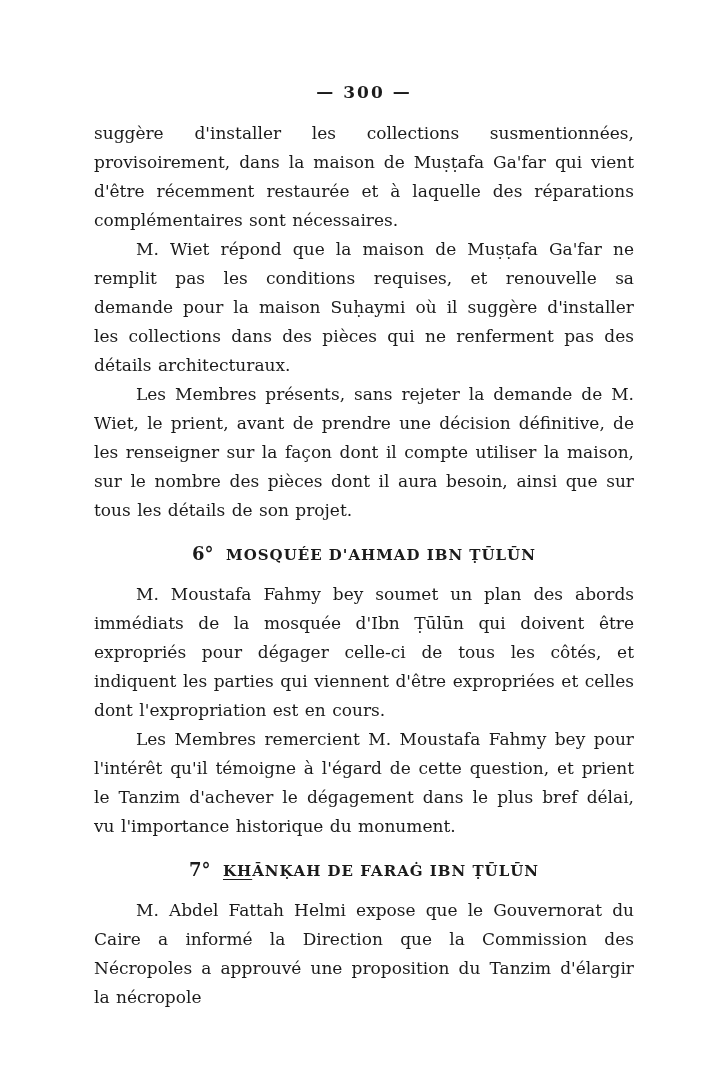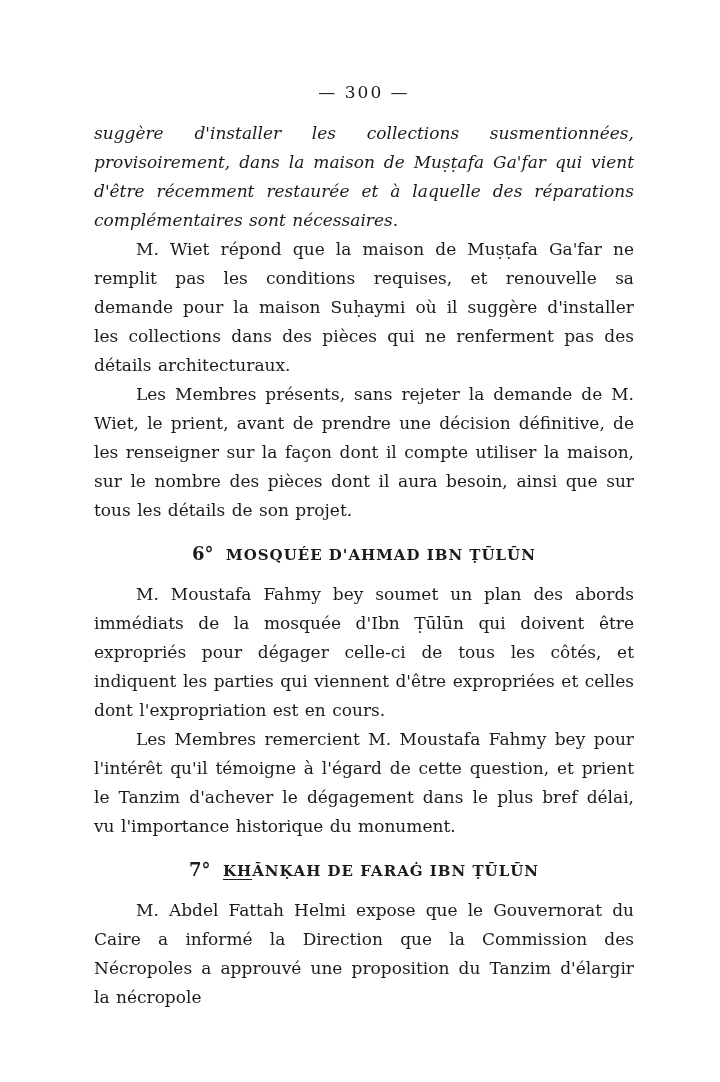--- a/index.html
+++ b/index.html
@@ -17,35 +17,34 @@
   }
   .page {
     position: absolute;
     left: 94px;
     top: 82px;
     width: 540px;
   }
   .page-number {
     text-align: center;
     font-size: 17px;
-    font-weight: normal;
+    font-weight: bold;
     letter-spacing: 2px;
     margin: 0 0 17px 0;
   }
   .para {
     margin: 0;
     font-size: 17px;
     line-height: 29px;
     text-align: justify;
     text-indent: 42px;
     word-spacing: 1px;
   }
   .para.no-indent {
     text-indent: 0;
-    font-style: italic;
   }
   .section-heading {
     margin: 17px 0 13px 0;
     text-align: center;
     font-size: 15px;
     font-weight: bold;
     letter-spacing: 1px;
     line-height: 24px;
   }
   .section-heading .section-num {

